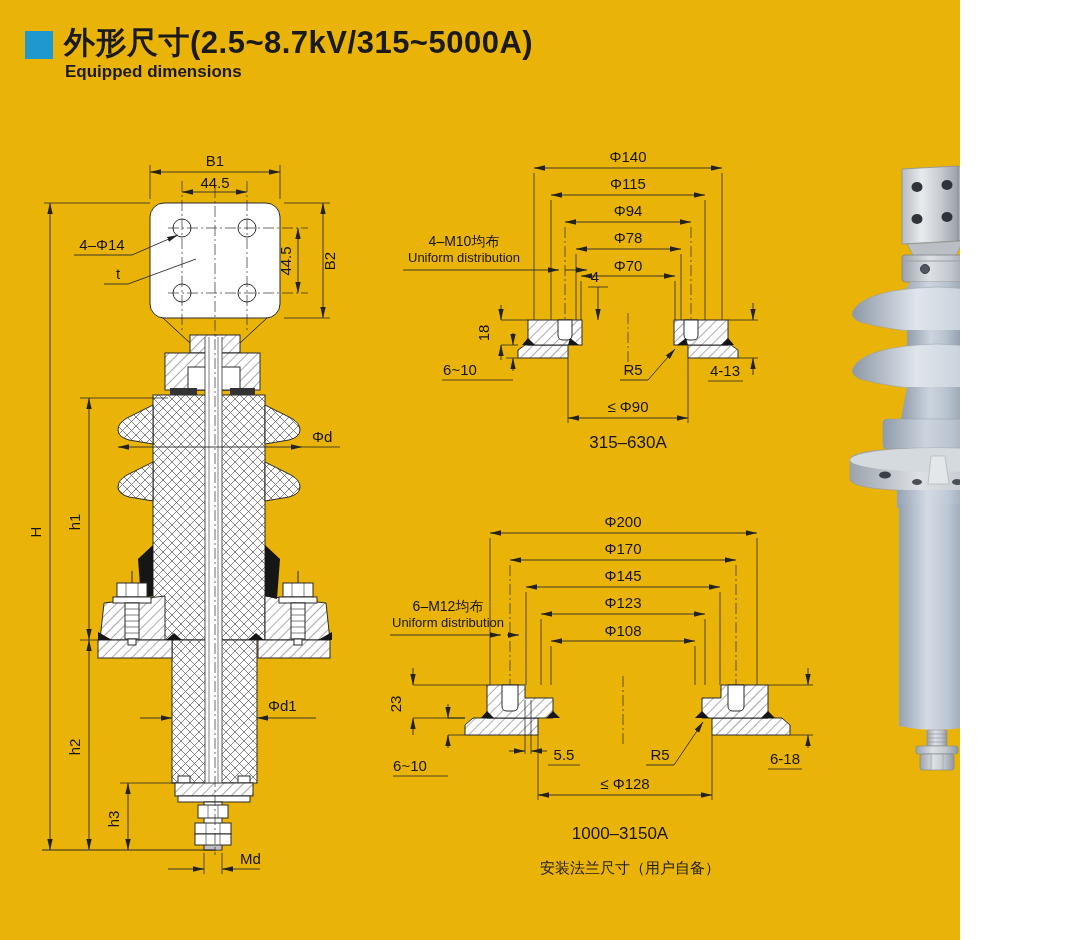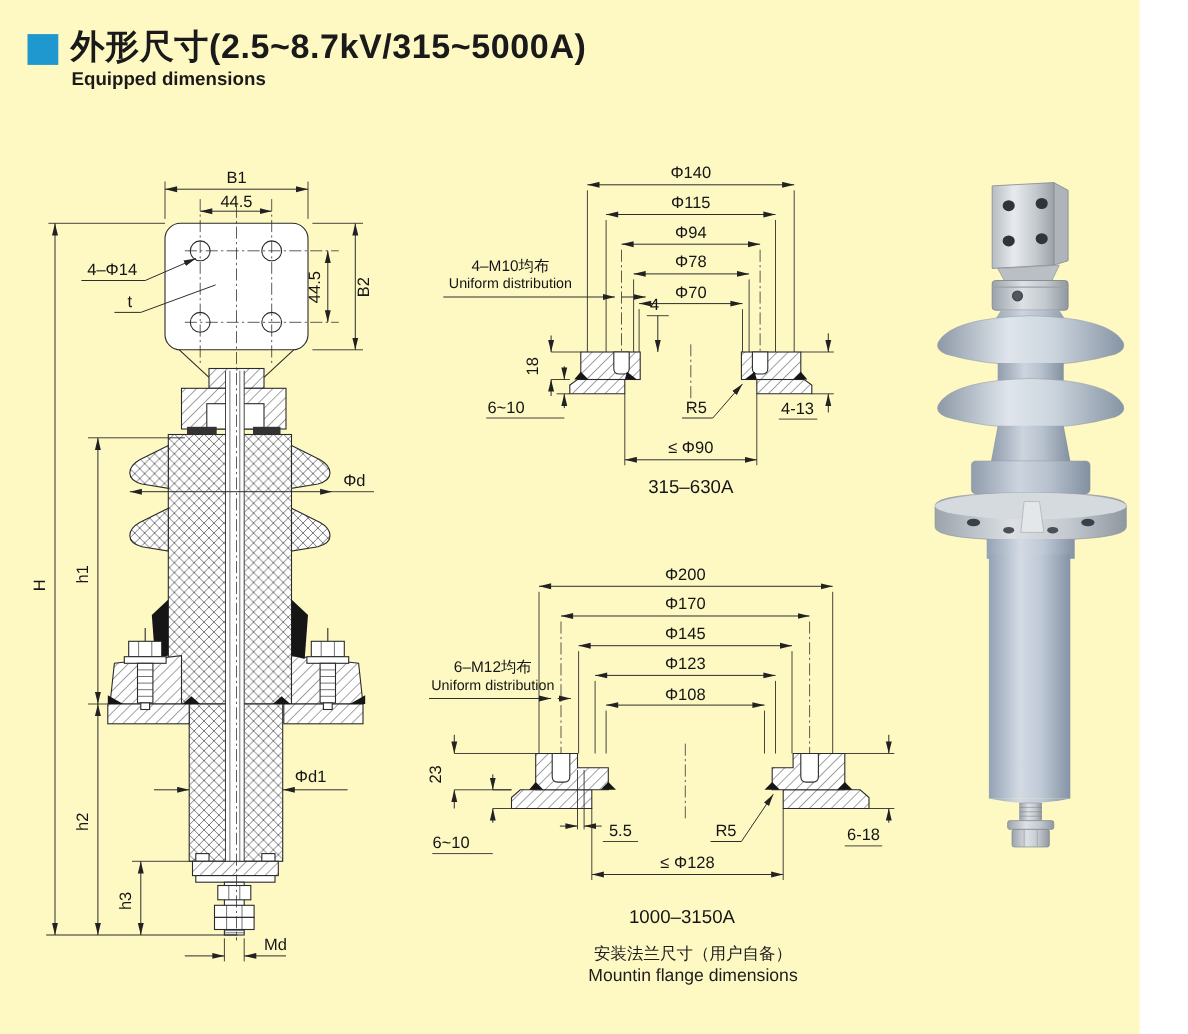--- a/index.html
+++ b/index.html
@@ -1,16 +1,16 @@
 <!DOCTYPE html>
 <html><head>
 <meta charset="utf-8">
 <style>
   html,body{margin:0;padding:0;background:#ffffff;}
-  .page{position:relative;width:1036px;height:940px;background:#fef9c3;overflow:hidden;
+  .page{position:relative;width:960px;height:940px;background:#eab308;overflow:hidden;
         font-family:"Liberation Sans","DejaVu Sans",sans-serif;color:#1a1a1a;}
   .bullet{position:absolute;left:25px;top:31px;width:28px;height:28px;background:#1f97cf;}
   .title{position:absolute;left:64px;top:22px;font-size:31px;font-weight:bold;letter-spacing:.5px;white-space:nowrap;}
   .subtitle{position:absolute;left:65px;top:62px;font-size:17px;font-weight:bold;}
   .caption{position:absolute;left:440px;top:858px;width:380px;text-align:center;
            font-size:16px;line-height:20px;color:#1c1c1c;}
   .caption .zh{font-size:15px;}
   svg{position:absolute;overflow:visible;}
   svg text{font-family:"Liberation Sans","DejaVu Sans",sans-serif;font-size:15px;fill:#151515;}
   svg .t17{font-size:17px;}
@@ -371,21 +371,20 @@
       <path d="M150,227 V292 M324,227 V292" class="ext"></path>
       <path d="M150,287 H324" class="dim" marker-start="url(#mB)" marker-end="url(#mA)"></path>
       <text x="237" y="281" text-anchor="middle">≤ Φ128</text>
     </g>
 
     <text x="232" y="331" text-anchor="middle" class="t17">1000–3150A</text>
   </svg>
 
   <div class="caption">
     <div class="zh">安装法兰尺寸（用户自备）</div>
-    <div>Mountin flange dimensions</div>
   </div>
 
   <svg style="left:833px;top:138px;" width="250" height="650">
     <g>
       <polygon points="125,28 138,35 138,99 125,103" fill="#aeb4ba" stroke="#868c92" stroke-width=".8"></polygon>
       <polygon points="69,31 125,28 125,103 69,106" fill="url(#gPlate)" stroke="#8a9096" stroke-width=".8"></polygon>
       <ellipse cx="84" cy="49" rx="5.5" ry="5" fill="#2f343a"></ellipse>
       <ellipse cx="114" cy="47" rx="5.5" ry="5" fill="#2f343a"></ellipse>
       <ellipse cx="84" cy="81" rx="5.5" ry="5" fill="#2f343a"></ellipse>
       <ellipse cx="114" cy="79" rx="5.5" ry="5" fill="#2f343a"></ellipse>

